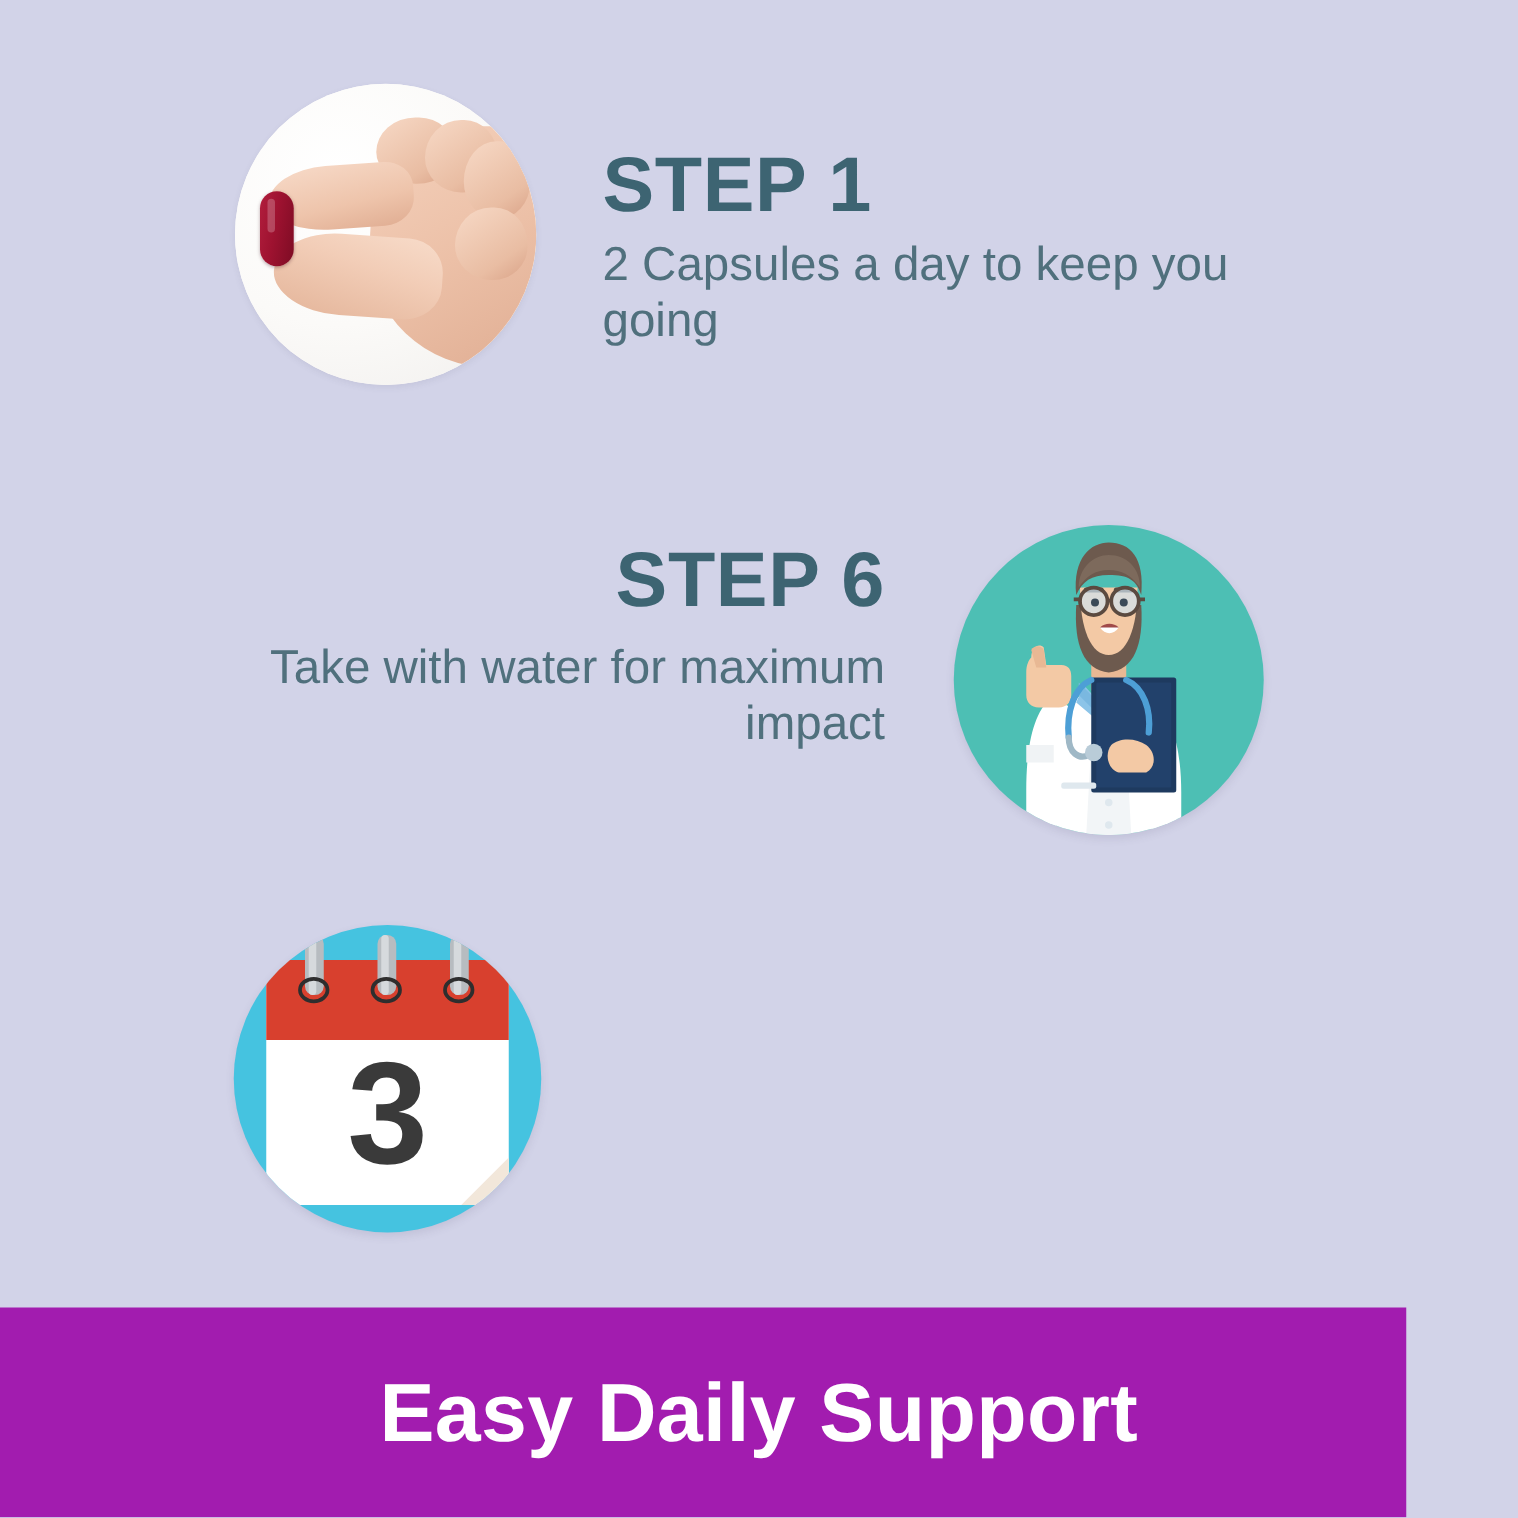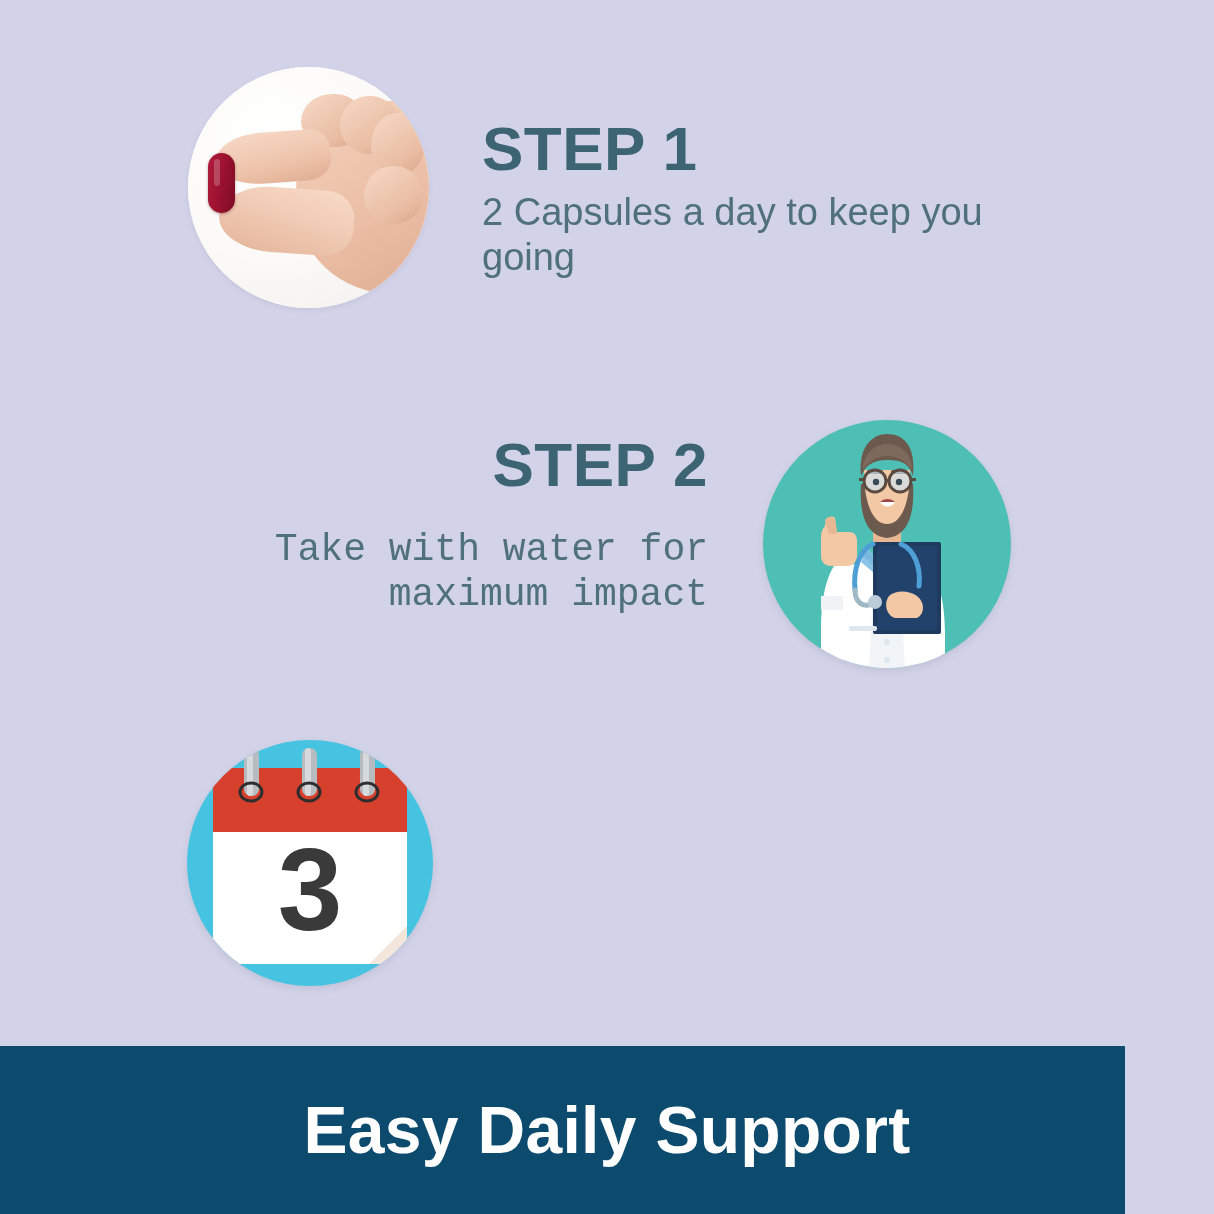--- a/index.html
+++ b/index.html
@@ -111,21 +111,21 @@
     content: "";
     position: absolute;
     left: 22%; top: 10%;
     width: 22%; height: 46%;
     background: rgba(255,255,255,0.22);
     border-radius: 999px;
   }
 
   
   #step2-text { left: 152px; top: 432px; width: 556px; text-align: right; }
-  #step2-text .step-desc { margin-top: 30px; font-family: Liberation Mono, monospace; }
+  #step2-text .step-desc { margin-top: 14px; }
 
   #step2-media {
     left: 763px; top: 420px;
     width: 248px; height: 248px;
   }
 
   .flat-circle {
     position: absolute;
     width: 100%; height: 100%;
     border-radius: 50%;
@@ -142,21 +142,21 @@
   #step3-media {
     left: 187px; top: 740px;
     width: 246px; height: 246px;
   }
 
   
   #footer-band {
     position: absolute;
     left: 0; top: 1046px;
     width: 1214px; height: 168px;
-    background: #0c4a6e;
+    background: #a21caf;
     display: flex;
     align-items: center;
     justify-content: center;
   }
   #footer-title {
     color: #ffffff;
     font-size: 66px;
     font-weight: 700;
     letter-spacing: 0.3px;
     line-height: 1;
@@ -182,21 +182,21 @@
       </div>
     </div>
   </div>
 
   <div class="step-row" id="step1-text">
     <div class="step-title">STEP 1</div>
     <div class="step-desc">2 Capsules a day to keep you going</div>
   </div>
 
   <div class="step-row" id="step2-text">
-    <div class="step-title">STEP 2</div>
+    <div class="step-title">STEP 6</div>
     <div class="step-desc">Take with water for maximum impact</div>
   </div>
 
   <div class="step-row" id="step2-media">
     <div class="flat-circle teal-bg">
       <svg viewBox="0 0 248 248" width="248" height="248">
 
         <path d="M72 248 C70 188 82 150 102 136 L146 136 C168 150 180 188 178 248 Z" fill="#ffffff"></path>
 
         <path d="M112 138 L136 138 L142 248 L106 248 Z" fill="#f2f5f7"></path>

